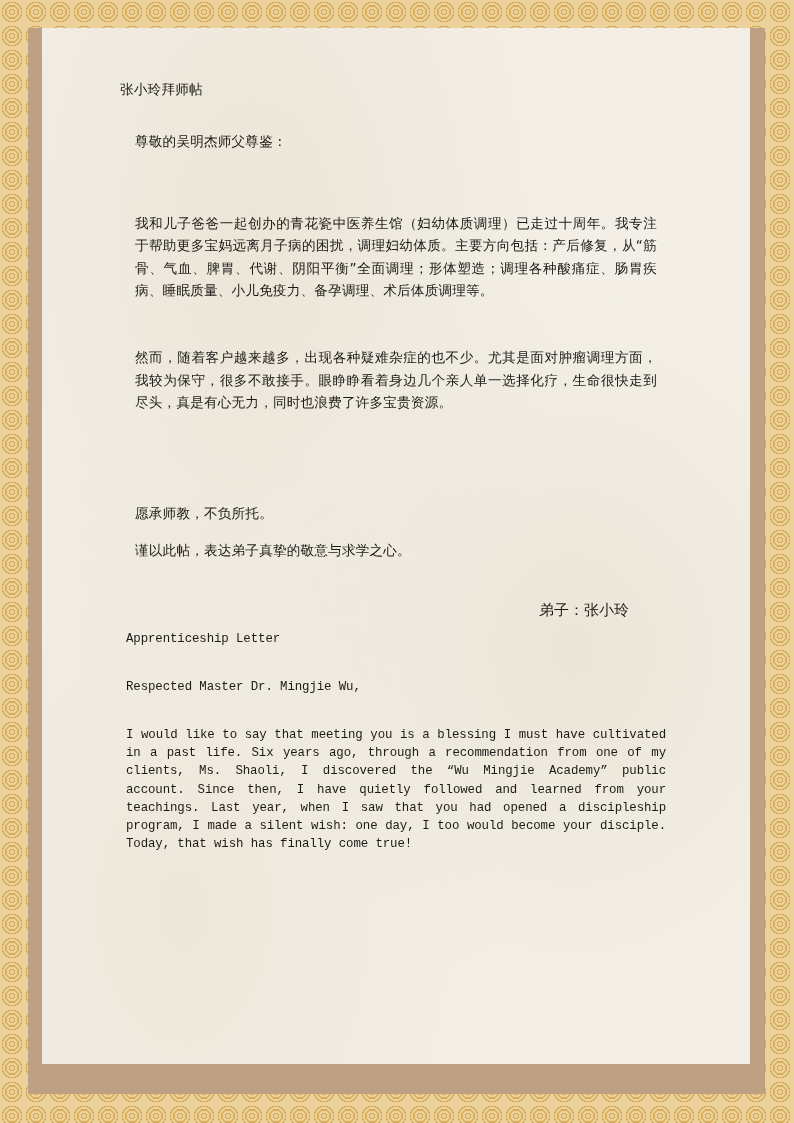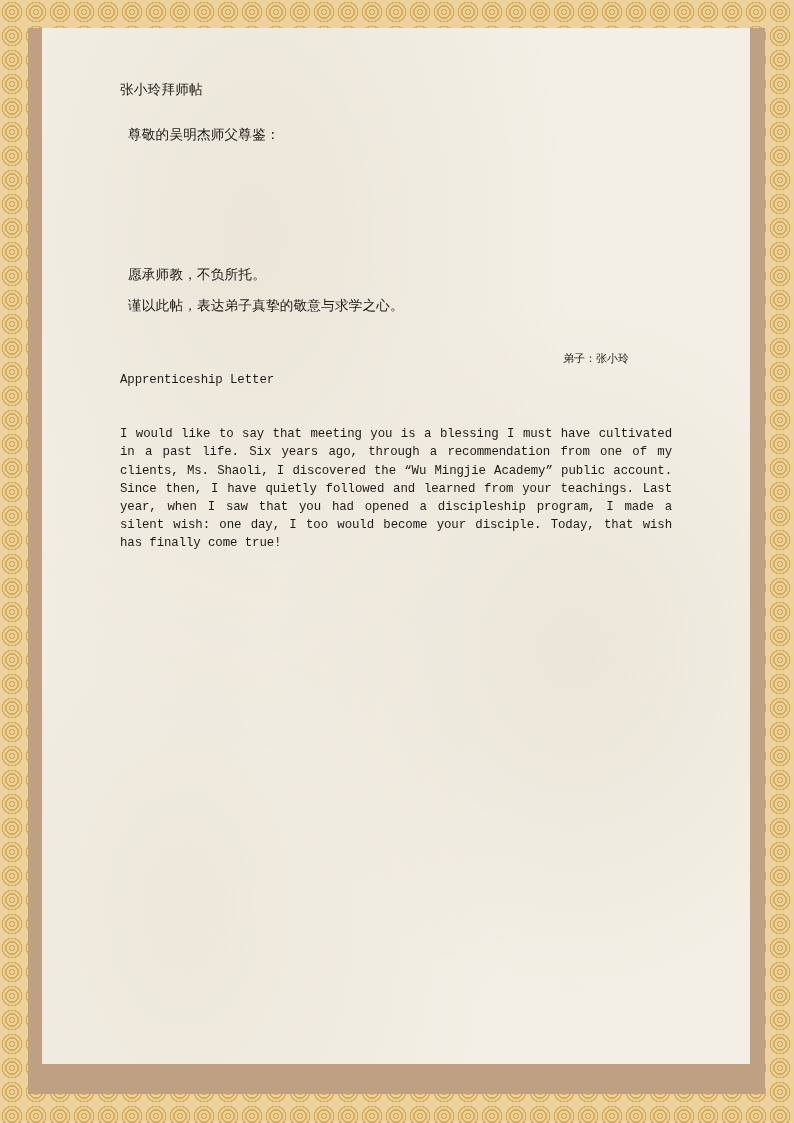--- a/index.html
+++ b/index.html
@@ -45,73 +45,76 @@
       left: 78px;
       top: 50px;
       width: 552px;
       color: #1c1a17;
     }
     .zh {
       font-family: "DejaVu Sans", sans-serif;
       font-size: 13.6px;
       line-height: 22.5px;
       letter-spacing: 0.2px;
-      margin: 8px;
+      margin: 15px;
       text-align: justify;
     }
     .zh-gap { height: 14.5px; }
     .title-zh { margin: 0; }
     .sign {
-      font-family: Liberation Serif, serif;
-      font-size: 11px;
+      font-family: Liberation Mono, monospace;
+      font-size: 15px;
       line-height: 21px;
       text-align: right;
       margin: 0;
     }
     .sign .name { padding-right: 43px; }
     .sign .date { padding-right: 12px; }
     .en {
       font-family: "Liberation Mono", monospace;
       font-size: 12.4px;
       line-height: 18.2px;
-      margin: 0;
+      margin: 6px;
       text-align: justify;
       letter-spacing: -0.1px;
     }
     .en-gap { height: 18px; }
   </style>
 </head>
 <body>
 
 <div class="frame"></div>
 
 <div class="paper">
   <div class="content">
 
     <p class="zh title-zh">张小玲拜师帖</p>
     <div class="zh-gap"></div>
     <p class="zh">尊敬的吴明杰师父尊鉴：</p>
     <div class="zh-gap"></div>
 
     <div class="zh-gap"></div>
+    <p class="zh">我和儿子爸爸一起创办的青花瓷中医养生馆（妇幼体质调理）已走过十周年。我专注于帮助更多宝妈远离月子病的困扰，调理妇幼体质。主要方向包括：产后修复，从“筋骨、气血、脾胃、代谢、阴阳平衡”全面调理；形体塑造；调理各种酸痛症、肠胃疾病、睡眠质量、小儿免疫力、备孕调理、术后体质调理等。</p>
     <div class="zh-gap"></div>
+    <p class="zh">然而，随着客户越来越多，出现各种疑难杂症的也不少。尤其是面对肿瘤调理方面，我较为保守，很多不敢接手。眼睁睁看着身边几个亲人单一选择化疗，生命很快走到尽头，真是有心无力，同时也浪费了许多宝贵资源。</p>
     <div class="zh-gap"></div>
     <div class="zh-gap"></div>
     <div class="zh-gap"></div>
     <div class="zh-gap"></div>
 
     <p class="zh">愿承师教，不负所托。</p>
     <p class="zh">谨以此帖，表达弟子真挚的敬意与求学之心。</p>
 
     <div style="height:24px"></div>
     <div class="sign">
       <div class="name">弟子：张小玲</div>
     </div>
 
     <div style="height:2px"></div>
     <p class="en">Apprenticeship Letter</p>
     <div class="en-gap"></div>
+    <p class="en">Respected Master Dr. Mingjie Wu,</p>
     <div class="en-gap"></div>
     <p class="en">I would like to say that meeting you is a blessing I must have cultivated in a past life. Six years ago, through a recommendation from one of my clients, Ms. Shaoli, I discovered the “Wu Mingjie Academy” public account. Since then, I have quietly followed and learned from your teachings. Last year, when I saw that you had opened a discipleship program, I made a silent wish: one day, I too would become your disciple. Today, that wish has finally come true!</p>
     <div class="en-gap"></div>
 
   </div>
 </div>
 
 </body></html>

